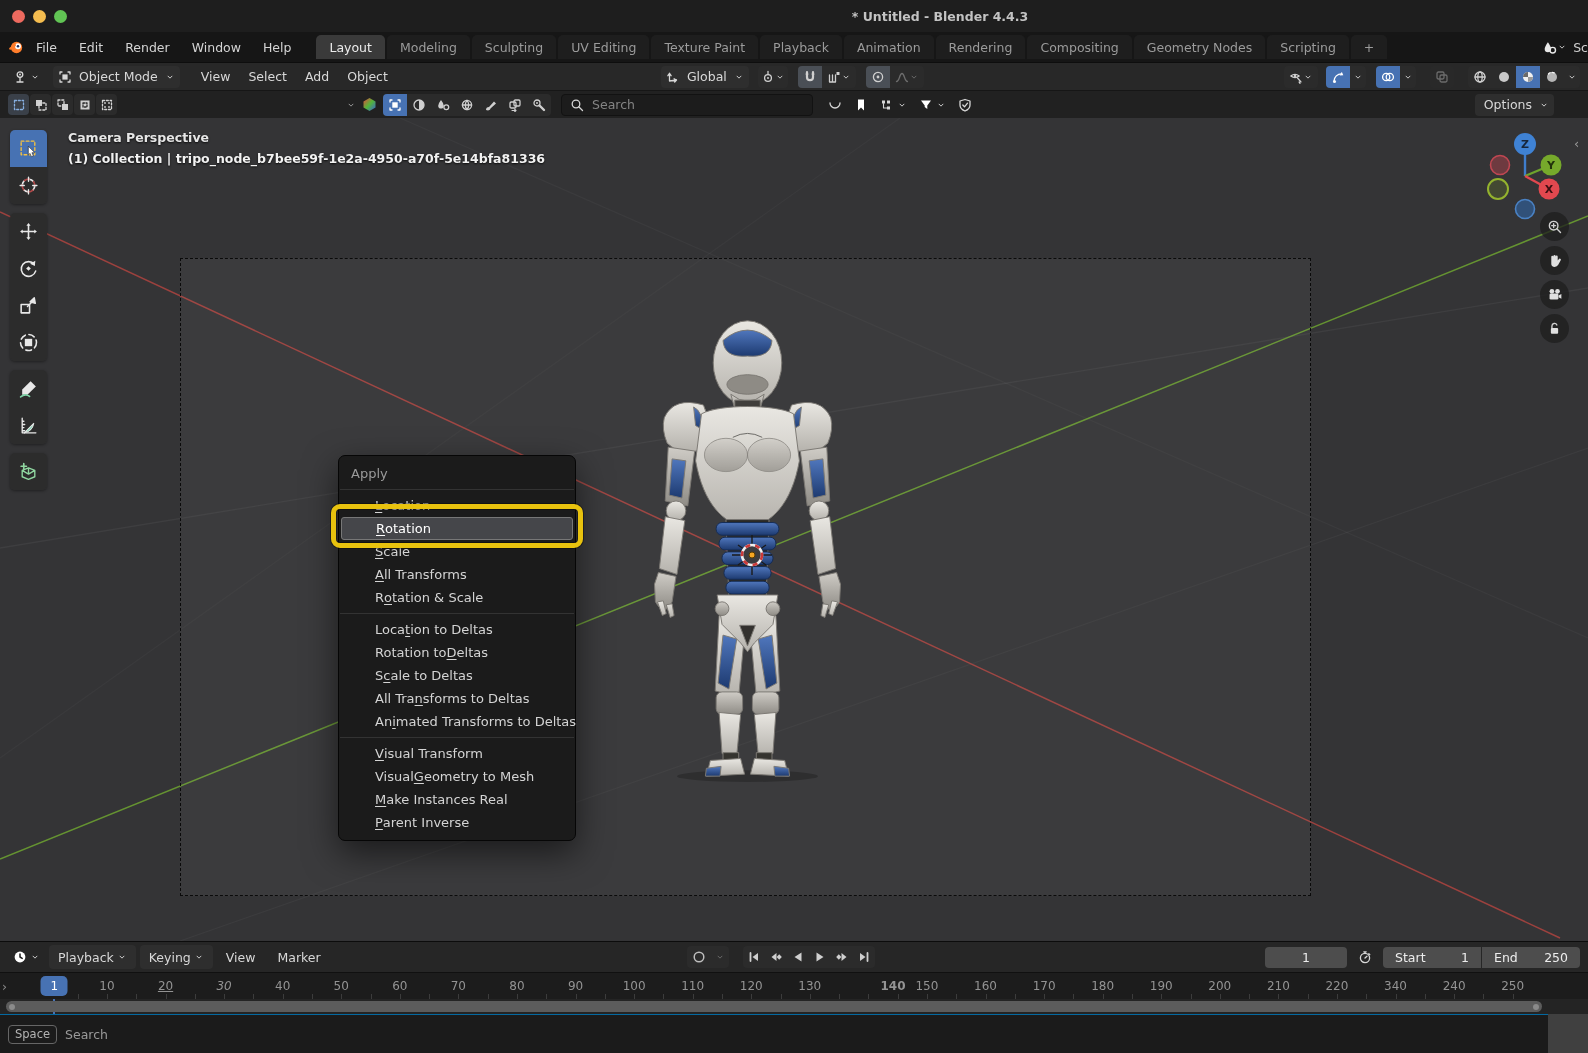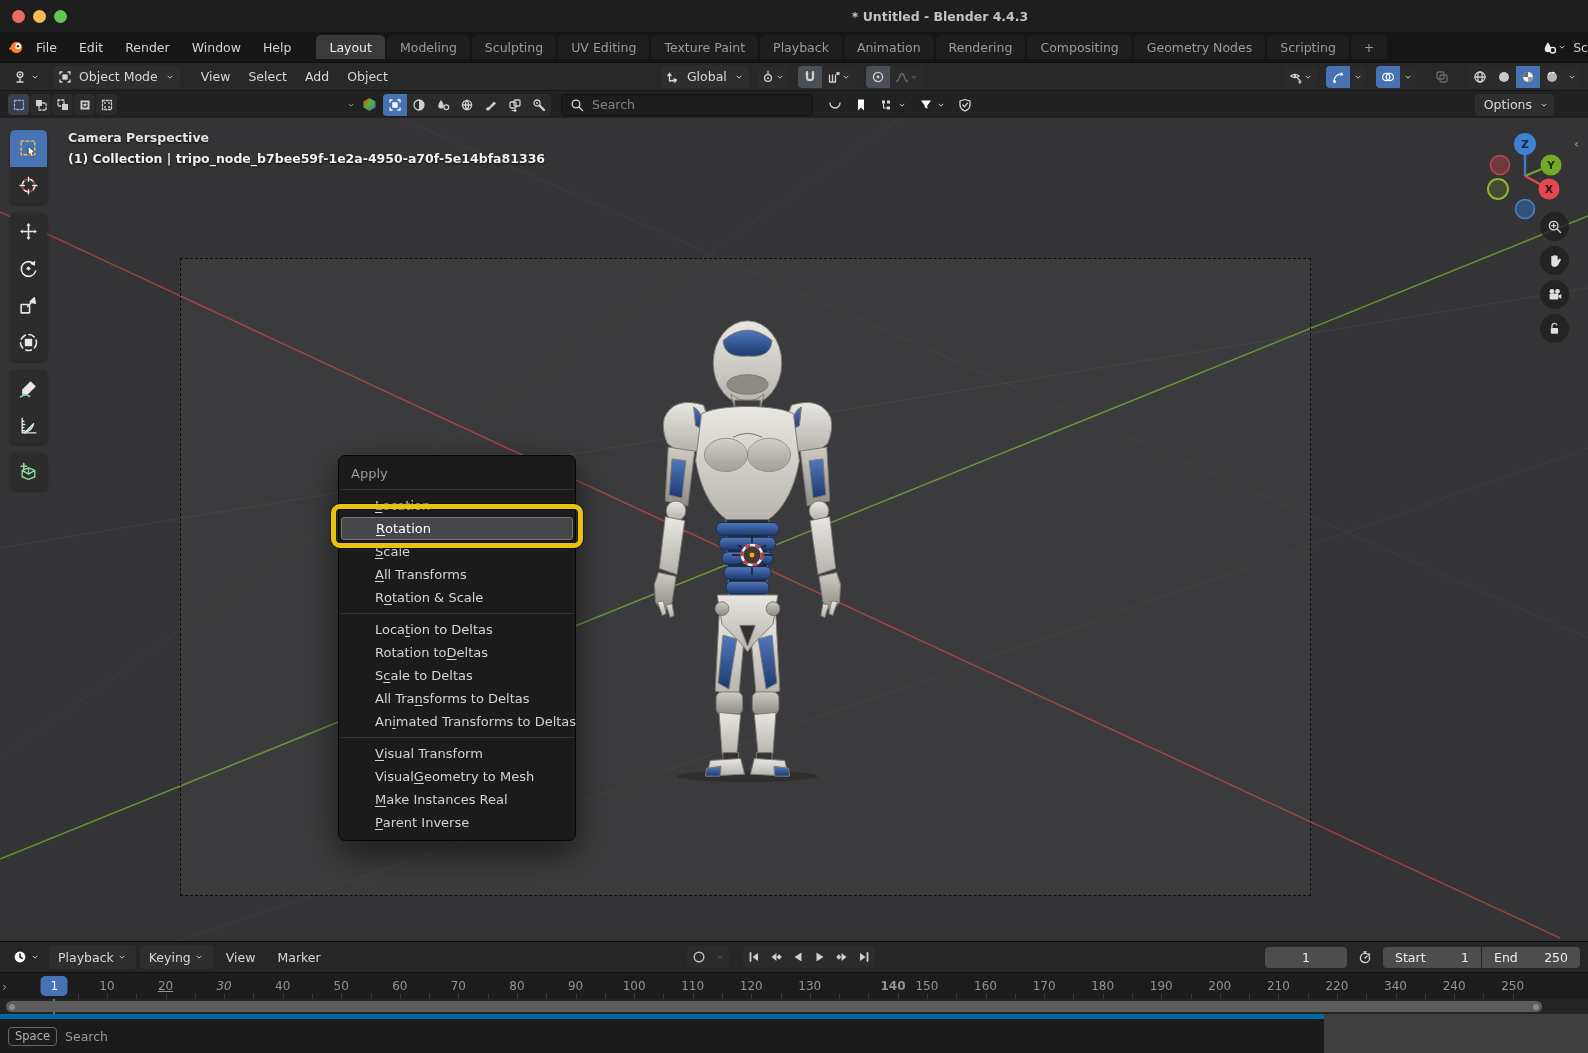--- a/index.html
+++ b/index.html
@@ -64,21 +64,21 @@
   #ruler{left:0;top:972px;width:1588px;height:27px;background:#1c1c1c;border-top:1px solid #101010;box-sizing:border-box;}
   .tick{position:absolute;top:6px;transform:translateX(-50%);color:#939393;font-size:12px;}
   .mtick{position:absolute;bottom:0;width:1px;height:5px;background:#3c3c3c;}
   #playhead{position:absolute;top:3px;width:27px;height:20px;border-radius:5px;background:#4772b3;color:#fff;
             display:flex;align-items:center;justify-content:center;transform:translateX(-50%);font-size:12px;}
   #scrollrow{left:0;top:999px;width:1588px;height:15px;background:#242424;}
   #scrollbar{position:absolute;left:6px;top:2px;width:1536px;height:11px;background:#5c5c5c;border-radius:6px;}
   .sbdot{position:absolute;top:2.5px;width:6px;height:6px;border-radius:50%;background:#8a8a8a;}
 
   
-  #statusbar{left:0;top:1014px;width:1324px;height:39px;background:#1b1b1b;border-top:5px solid #0369a1;box-sizing:border-box;}
+  #statusbar{left:0;top:1014px;width:1548px;height:39px;background:#1b1b1b;border-top:1px solid #0369a1;box-sizing:border-box;}
   #keycap{border:1px solid #666;border-radius:4px;padding:1px 6px 2px;color:#b3b3b3;font-size:11.5px;}
 </style>
 </head>
 <body>
 
 <div id="app">
 
   <div id="titlebar" class="abs row" style="padding-left:12px;">
     <span class="tl" id="tl-close" style="background: rgb(238, 106, 95);"></span>
     <span class="tl" id="tl-min" style="background: rgb(245, 189, 79);"></span>

